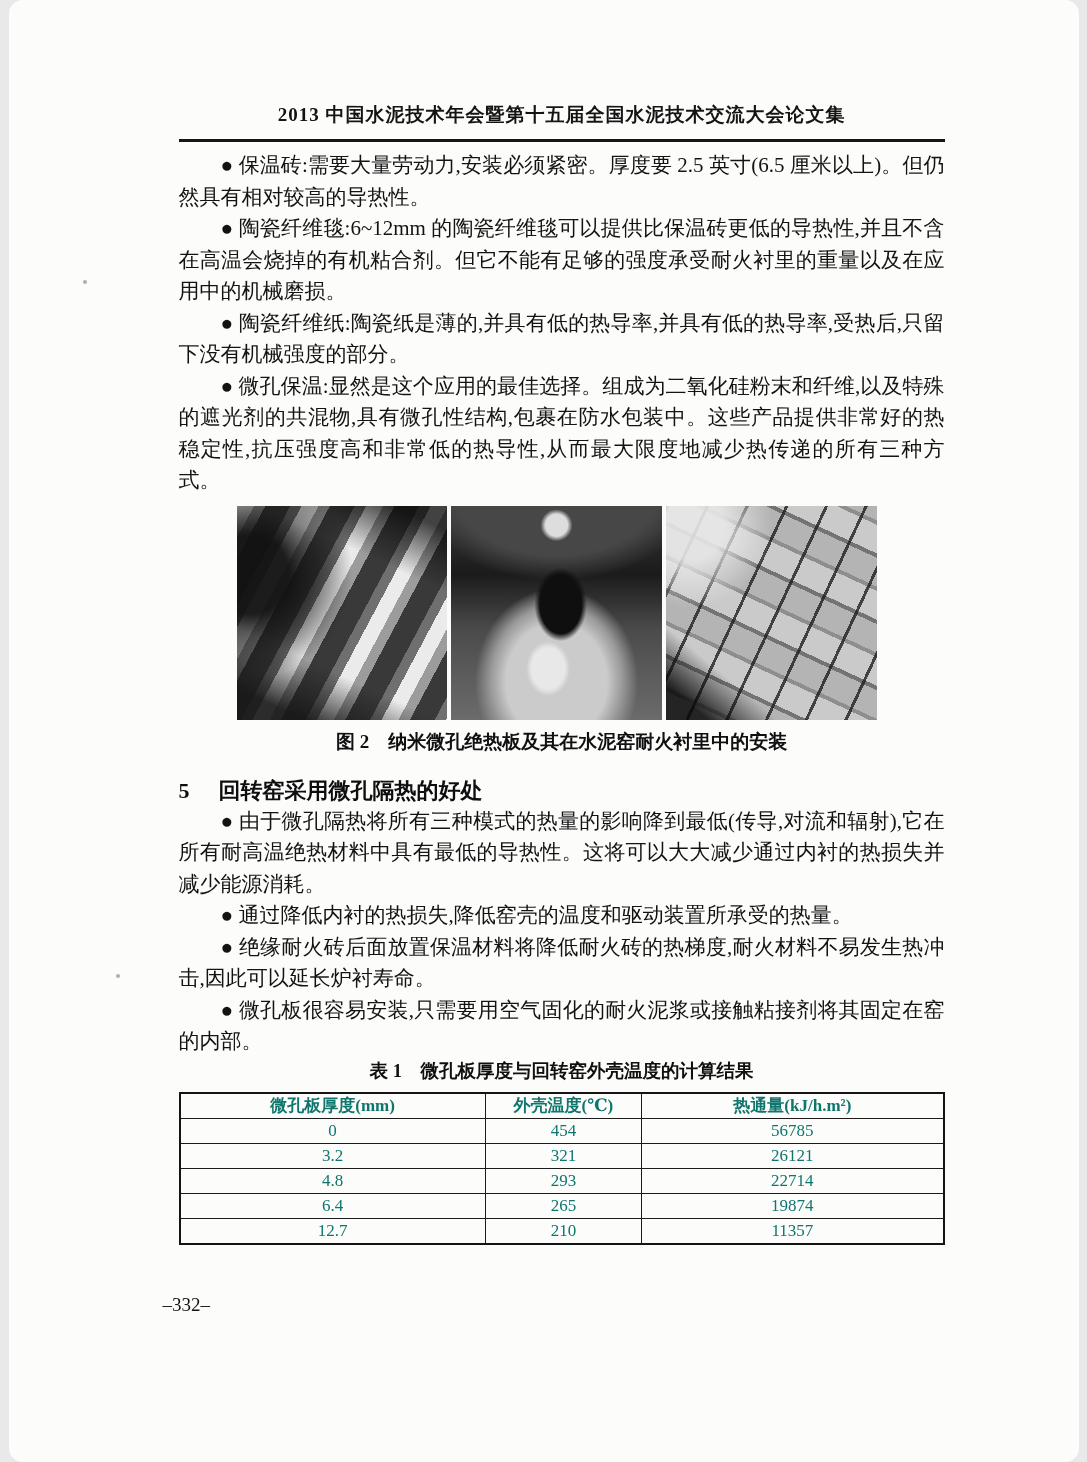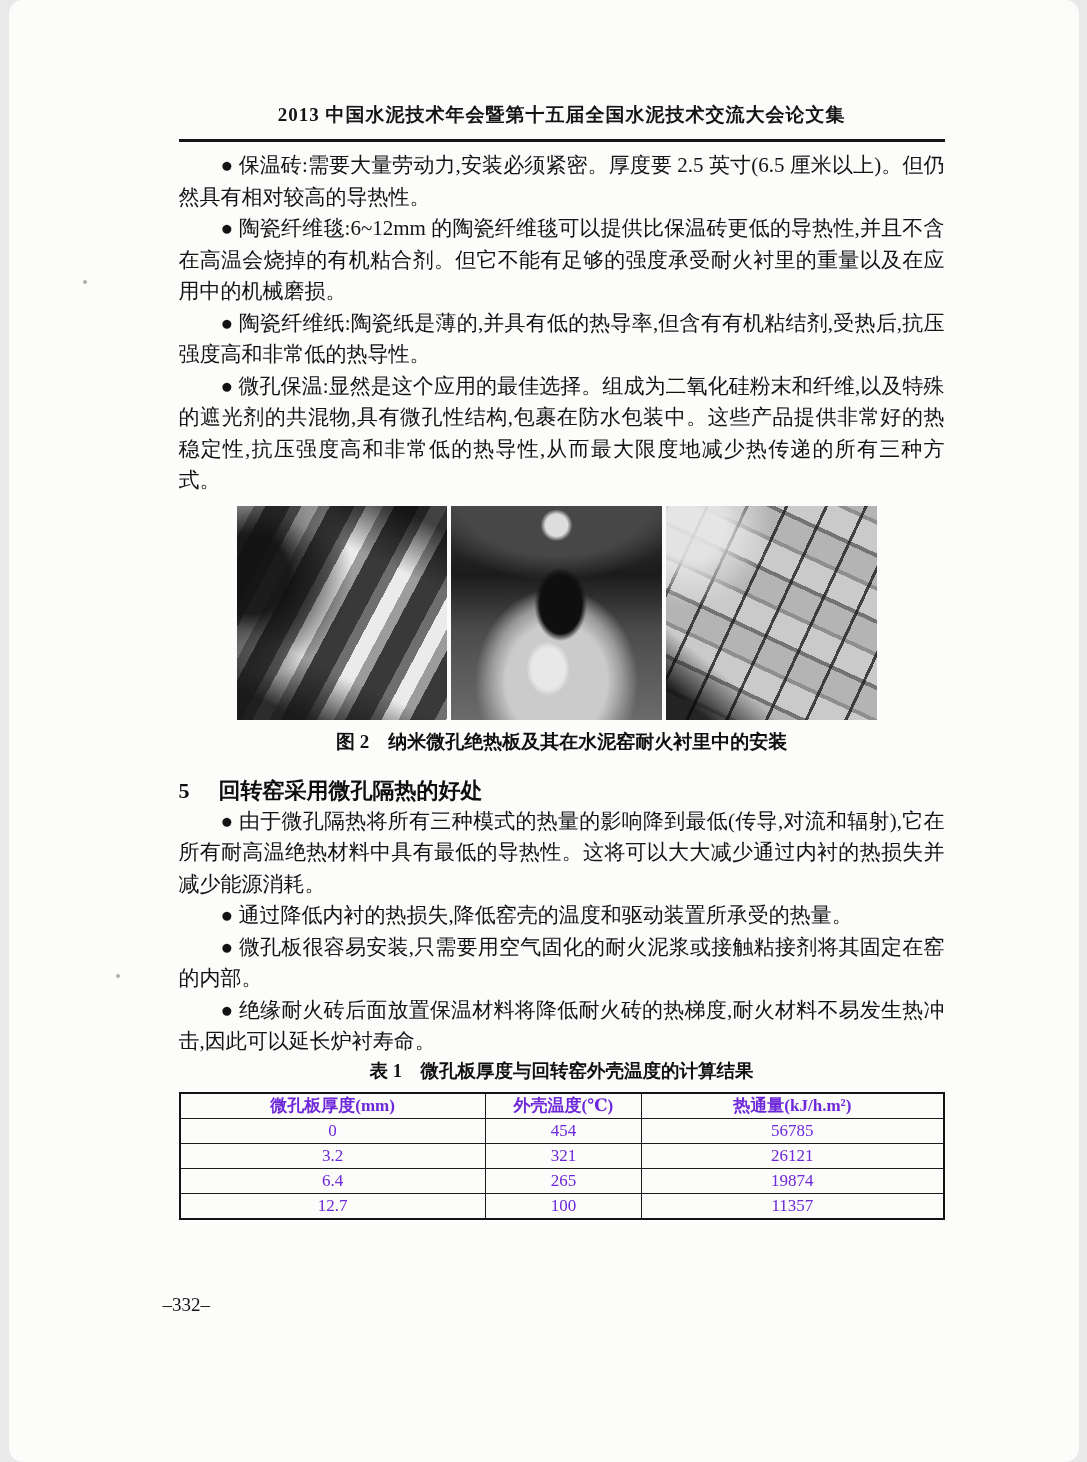--- a/index.html
+++ b/index.html
@@ -94,21 +94,21 @@
     text-align:center;
     font-size:18.5px;
     font-weight:bold;
     color:#101010;
   }
   table.data{
     margin-top:9px;
     width:100%;
     border-collapse:collapse;
     font-size:17px;
-    color:#6d28d9;
+    color:#0f766e;
   }
   table.data th, table.data td{
     border:1.6px solid #1b1b1b;
     height:24px;
     text-align:center;
     vertical-align:middle;
     font-weight:500;
     padding:0 4px;
   }
   table.data th{font-weight:600;}
@@ -135,38 +135,38 @@
   <div class="speck s1"></div>
   <div class="speck s2"></div>
 
   <div class="content">
 
     <div class="doc-header">2013 中国水泥技术年会暨第十五届全国水泥技术交流大会论文集</div>
     <hr class="header-rule">
 
     <p class="para first">● 保温砖:需要大量劳动力,安装必须紧密。厚度要 2.5 英寸(6.5 厘米以上)。但仍然具有相对较高的导热性。</p>
     <p class="para">● 陶瓷纤维毯:6~12mm 的陶瓷纤维毯可以提供比保温砖更低的导热性,并且不含在高温会烧掉的有机粘合剂。但它不能有足够的强度承受耐火衬里的重量以及在应用中的机械磨损。</p>
-    <p class="para">● 陶瓷纤维纸:陶瓷纸是薄的,并具有低的热导率,但含有有机粘结剂,受热后,抗压强度高和非常低的热导性。</p>
+    <p class="para">● 陶瓷纤维纸:陶瓷纸是薄的,并具有低的热导率,并具有低的热导率,受热后,只留下没有机械强度的部分。</p>
     <p class="para">● 微孔保温:显然是这个应用的最佳选择。组成为二氧化硅粉末和纤维,以及特殊的遮光剂的共混物,具有微孔性结构,包裹在防水包装中。这些产品提供非常好的热稳定性,抗压强度高和非常低的热导性,从而最大限度地减少热传递的所有三种方式。</p>
 
     <div class="figure">
       <div class="photo photo-boards"></div>
       <div class="photo photo-kiln"></div>
       <div class="photo photo-bricks"></div>
     </div>
     <div class="fig-caption">图 2　纳米微孔绝热板及其在水泥窑耐火衬里中的安装</div>
 
     <div class="section-heading">
       <span class="sec-num">5</span><span>回转窑采用微孔隔热的好处</span>
     </div>
 
     <p class="para">● 由于微孔隔热将所有三种模式的热量的影响降到最低(传导,对流和辐射),它在所有耐高温绝热材料中具有最低的导热性。这将可以大大减少通过内衬的热损失并减少能源消耗。</p>
     <p class="para">● 通过降低内衬的热损失,降低窑壳的温度和驱动装置所承受的热量。</p>
+    <p class="para">● 绝缘耐火砖后面放置保温材料将降低耐火砖的热梯度,耐火材料不易发生热冲击,因此可以延长炉衬寿命。</p>
     <p class="para">● 微孔板很容易安装,只需要用空气固化的耐火泥浆或接触粘接剂将其固定在窑的内部。</p>
-    <p class="para">● 绝缘耐火砖后面放置保温材料将降低耐火砖的热梯度,耐火材料不易发生热冲击,因此可以延长炉衬寿命。</p>
 
     <div class="table-caption">表 1　微孔板厚度与回转窑外壳温度的计算结果</div>
 
     <table class="data">
       <colgroup>
           <col class="c1">
           <col class="c2">
           <col class="c3">
         </colgroup>
       <tbody>
@@ -179,27 +179,32 @@
         <td>0</td>
         <td>454</td>
         <td>56785</td>
       </tr>
       <tr>
         <td>3.2</td>
         <td>321</td>
         <td>26121</td>
       </tr>
       <tr>
+        <td>4.8</td>
+        <td>293</td>
+        <td>22714</td>
+      </tr>
+      <tr>
         <td>6.4</td>
         <td>265</td>
         <td>19874</td>
       </tr>
       <tr>
         <td>12.7</td>
-        <td>100</td>
+        <td>210</td>
         <td>11357</td>
       </tr>
     </tbody>
       </table>
 
   </div>
 
   <div class="page-number">–332–</div>
 </div>
 

